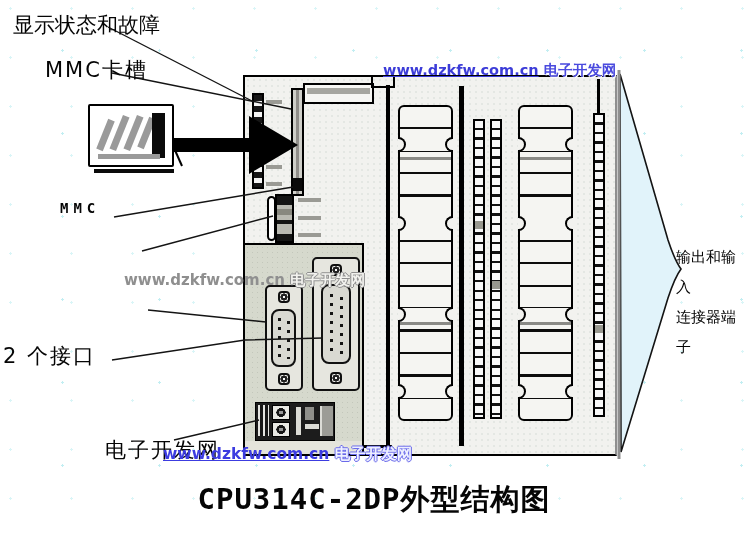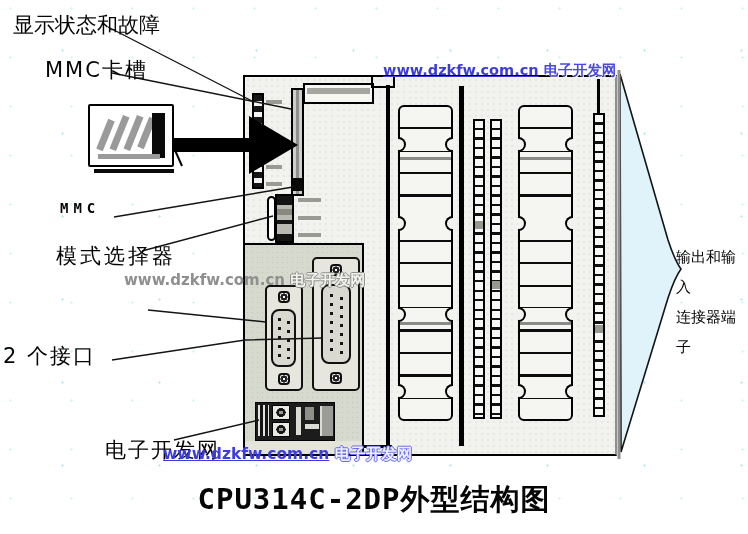--- a/index.html
+++ b/index.html
@@ -223,21 +223,20 @@
     <line x1="114" y1="217" x2="293" y2="187" stroke="#141414" stroke-width="1.4"></line>
     <line x1="142" y1="251" x2="273" y2="216" stroke="#141414" stroke-width="1.4"></line>
     <line x1="148" y1="310" x2="266" y2="322" stroke="#141414" stroke-width="1.4"></line>
     <polyline points="112,360 245,340 323,338" fill="none" stroke="#141414" stroke-width="1.4"></polyline>
     <line x1="174" y1="440" x2="259" y2="420" stroke="#141414" stroke-width="1.4"></line>
   </svg>
 
   <div class="label" style="left:13px;top:11px;">显示状态和故障</div>
   <div class="label" style="left:45px;top:56px;letter-spacing:2px;">MMC卡槽</div>
   <div class="label mono" style="left:60px;top:172px;font-weight:700;letter-spacing:5px;font-size:14px;margin-top:28px;">MMC</div>
-  <div class="label" style="left:56px;top:242px;letter-spacing:3px;">模式选择器</div>
   <div class="label" style="left:3px;top:342px;letter-spacing:2px;">2 个接口</div>
   <div class="label" style="left:105px;top:436px;letter-spacing:2px;">电子开发网</div>
 
   <div id="io-label">
     <div>输出和输入</div>
     <div>连接器端子</div>
   </div>
 
   <div class="wm" id="wm-top">
     <span class="url">www.dzkfw.com.cn</span>

